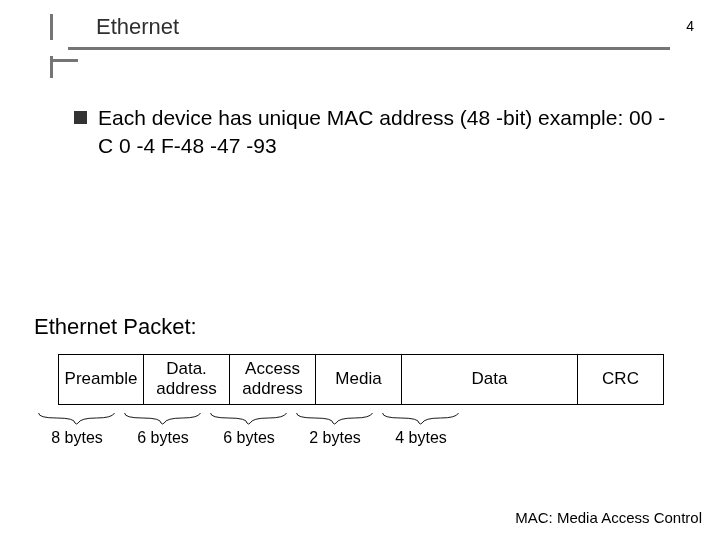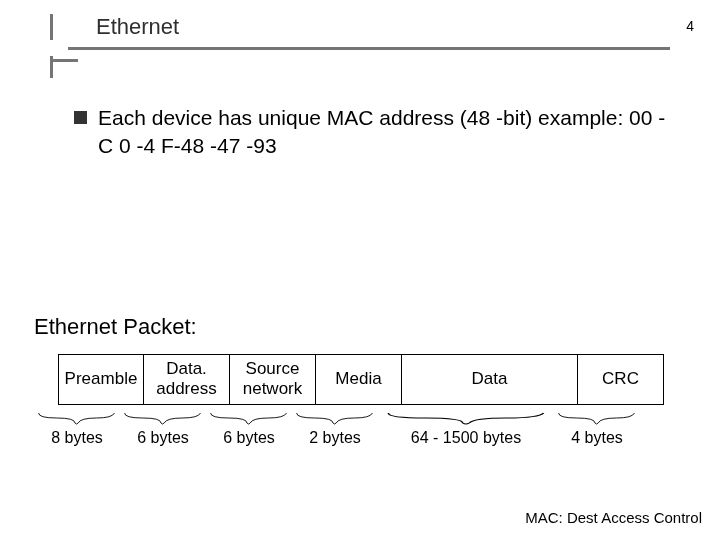--- a/index.html
+++ b/index.html
@@ -163,21 +163,21 @@
     <span>Each device has unique MAC address (48 -bit) example: 00 -C 0 -4 F-48 -47 -93</span>
   </div>
 </div>
 
 <div class="section-label">Ethernet Packet:</div>
 
 <div class="packet">
   <div class="row">
     <div class="cell c1">Preamble</div>
     <div class="cell c2">Data. address</div>
-    <div class="cell c3">Source network</div>
+    <div class="cell c3">Access address</div>
     <div class="cell c4">Media</div>
     <div class="cell c5">Data</div>
     <div class="cell c6">CRC</div>
   </div>
   <div class="sizes-row">
     <div class="size c1">
       <div class="brace">
           <svg viewBox="0 0 100 14" preserveAspectRatio="none">
             <path d="M2 2 Q2 7 25 7 T48 12 Q50 14 52 12 Q55 7 75 7 T98 2" fill="none" stroke="#000" stroke-width="1"></path>
           </svg>
@@ -201,32 +201,24 @@
       <span>6 bytes</span>
     </div>
     <div class="size c4">
       <div class="brace">
           <svg viewBox="0 0 100 14" preserveAspectRatio="none">
             <path d="M2 2 Q2 7 25 7 T48 12 Q50 14 52 12 Q55 7 75 7 T98 2" fill="none" stroke="#000" stroke-width="1"></path>
           </svg>
         </div>
       <span>2 bytes</span>
     </div>
-    <div class="size c5">
-      <div class="brace">
-          <svg viewBox="0 0 100 14" preserveAspectRatio="none">
-            <path d="M2 2 Q2 7 25 7 T48 12 Q50 14 52 12 Q55 7 75 7 T98 2" fill="none" stroke="#000" stroke-width="1"></path>
-          </svg>
-        </div>
-      <span>64 - 1500 bytes</span>
-    </div>
     <div class="size c6">
       <div class="brace">
           <svg viewBox="0 0 100 14" preserveAspectRatio="none">
             <path d="M2 2 Q2 7 25 7 T48 12 Q50 14 52 12 Q55 7 75 7 T98 2" fill="none" stroke="#000" stroke-width="1"></path>
           </svg>
         </div>
       <span>4 bytes</span>
     </div>
   </div>
 </div>
 
-<div class="footer">MAC: Dest Access Control</div>
+<div class="footer">MAC: Media Access Control</div>
 
 </body></html>

